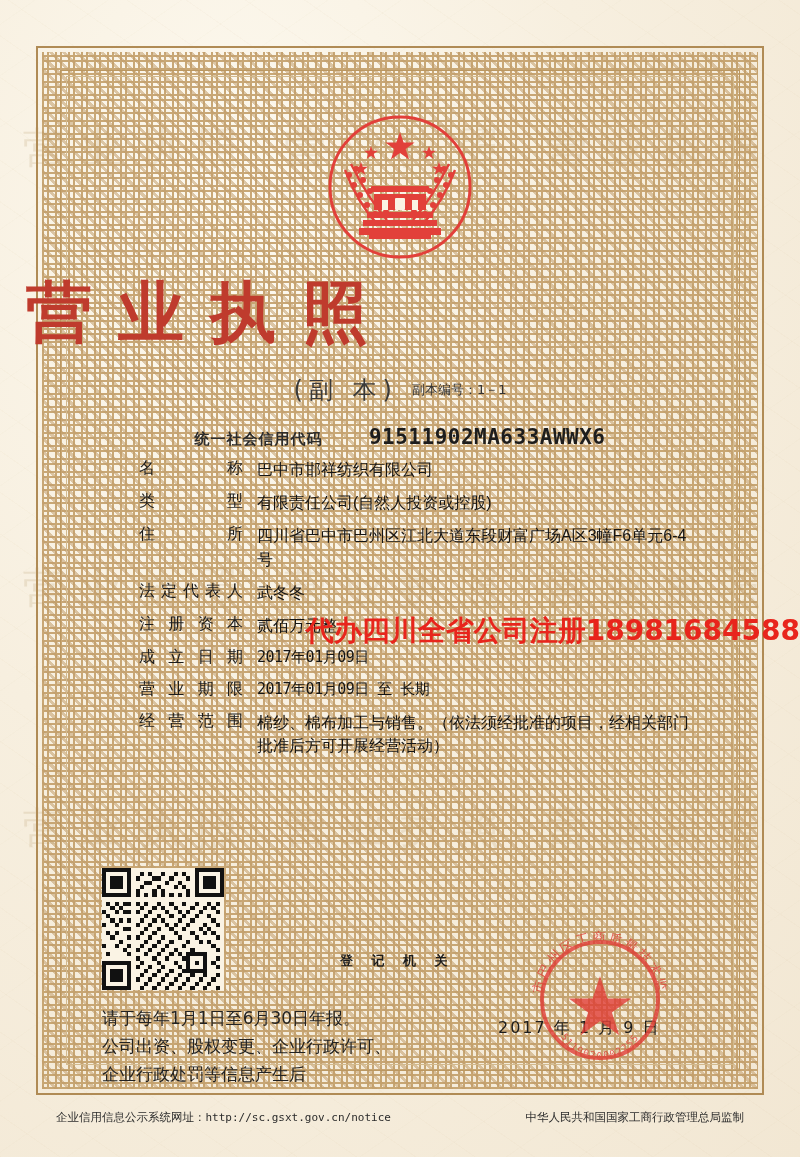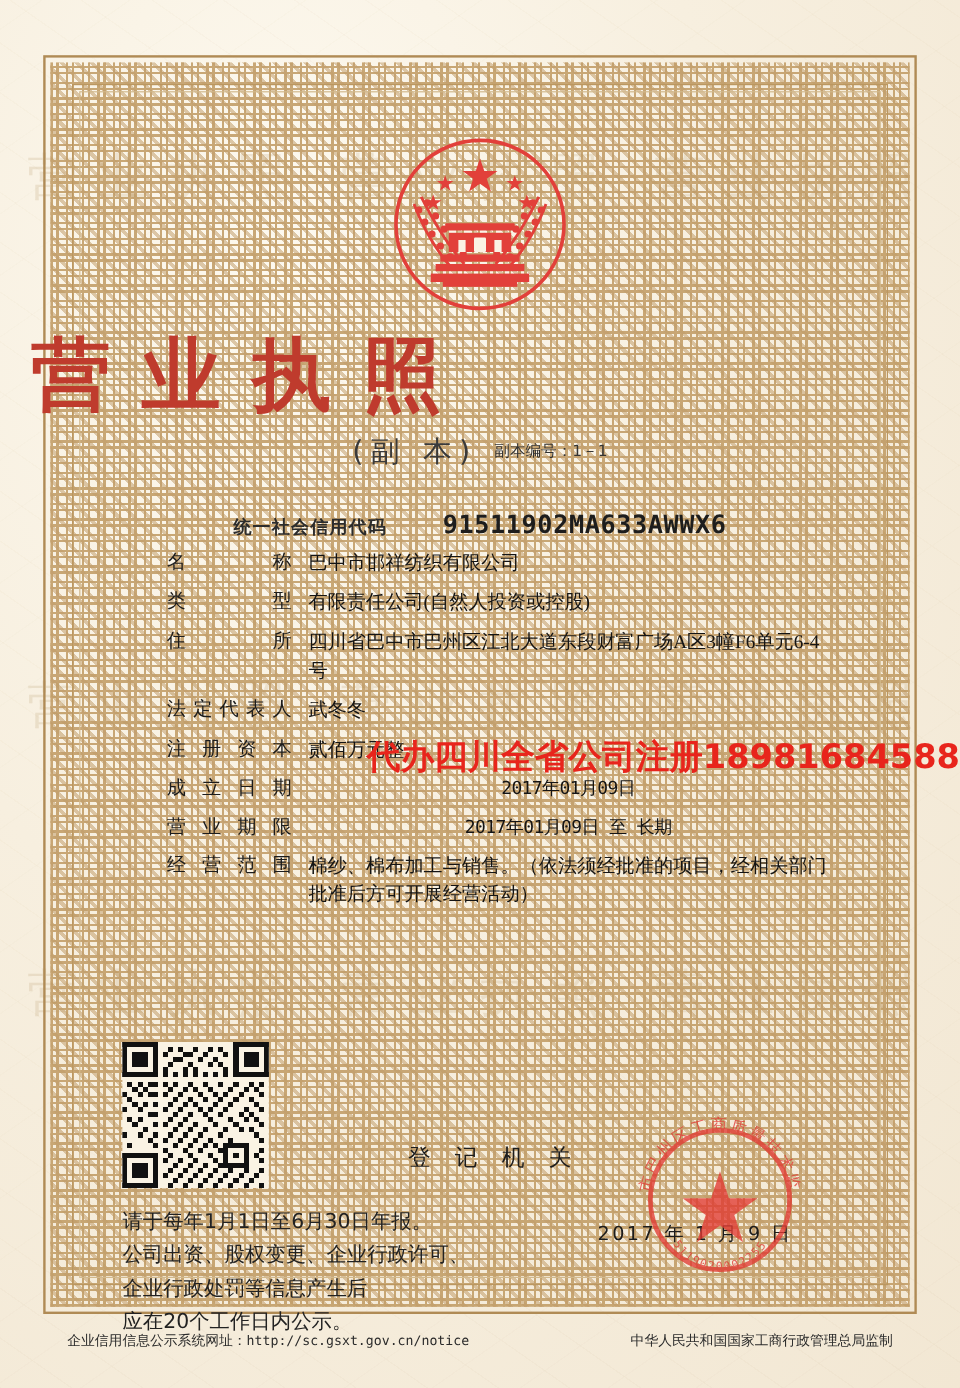--- a/index.html
+++ b/index.html
@@ -128,21 +128,21 @@
     font-weight: bold;
     font-size: 66px;
     letter-spacing: 26px;
     text-indent: 26px;
     color: #c0392b;
     color: #bf3b2d;
   }
   .subtitle-row {
     position: absolute;
     left: 0; right: 0;
-    top: 360px;
+    top: 374px;
     text-align: center;
     color: #333;
   }
   .subtitle {
     font-family: "DejaVu Sans", sans-serif;
     font-size: 24px;
     letter-spacing: 6px;
     color: #3a3a3a;
   }
   .copy-no {
@@ -195,31 +195,30 @@
     font-size: 16px;
     color: #1c1c1c;
     letter-spacing: 0px;
     text-align: justify;
     text-align-last: justify;
     padding-right: 14px;
     box-sizing: border-box;
     margin-left: 27px;
   }
   .field-value {
-    font-family: Liberation Serif, serif;
+    font-family: Liberation Sans, sans-serif;
     font-size: 16px;
     color: #141414;
     line-height: 1.45;
     flex: 1;
   }
   .value-mono {
     font-family: "DejaVu Sans Mono", monospace;
     font-size: 15px;
     letter-spacing: -0.5px;
-    text-align: center;
   }
 
   
   .ad-watermark {
     position: absolute;
     left: 0; right: 0;
     top: 612px;
     text-align: right;
     font-family: "DejaVu Sans", sans-serif;
     font-size: 28px;
@@ -242,23 +241,24 @@
     height: 122px;
     display: block;
   }
 
   
   .reg-auth {
     position: absolute;
     left: 340px;
     top: 952px;
     font-family: "DejaVu Sans", sans-serif;
-    font-size: 19px;
+    font-size: 13px;
     letter-spacing: 7px;
     color: #1c1c1c;
+    font-weight: bold;
   }
   .issue-date {
     position: absolute;
     left: 498px;
     top: 1018px;
     font-family: "DejaVu Sans", sans-serif;
     font-size: 16px;
     color: #1c1c1c;
     letter-spacing: 2px;
   }
@@ -658,21 +658,20 @@
           <textPath href="#sealBotArc" startOffset="50%" text-anchor="middle">5119020002255</textPath>
         </text>
       </g>
     </svg>
   </div>
 
   <div class="notice">
     <div>请于每年1月1日至6月30日年报。</div>
     <div>公司出资、股权变更、企业行政许可、</div>
     <div>企业行政处罚等信息产生后</div>
-    <div>应在20个工作日内公示。</div>
   </div>
 
   <div class="footer">
     <div class="footer-left">
       <span>企业信用信息公示系统网址：</span><span class="url">http://sc.gsxt.gov.cn/notice</span>
     </div>
     <div class="footer-right">中华人民共和国国家工商行政管理总局监制</div>
   </div>
 
 </div>

